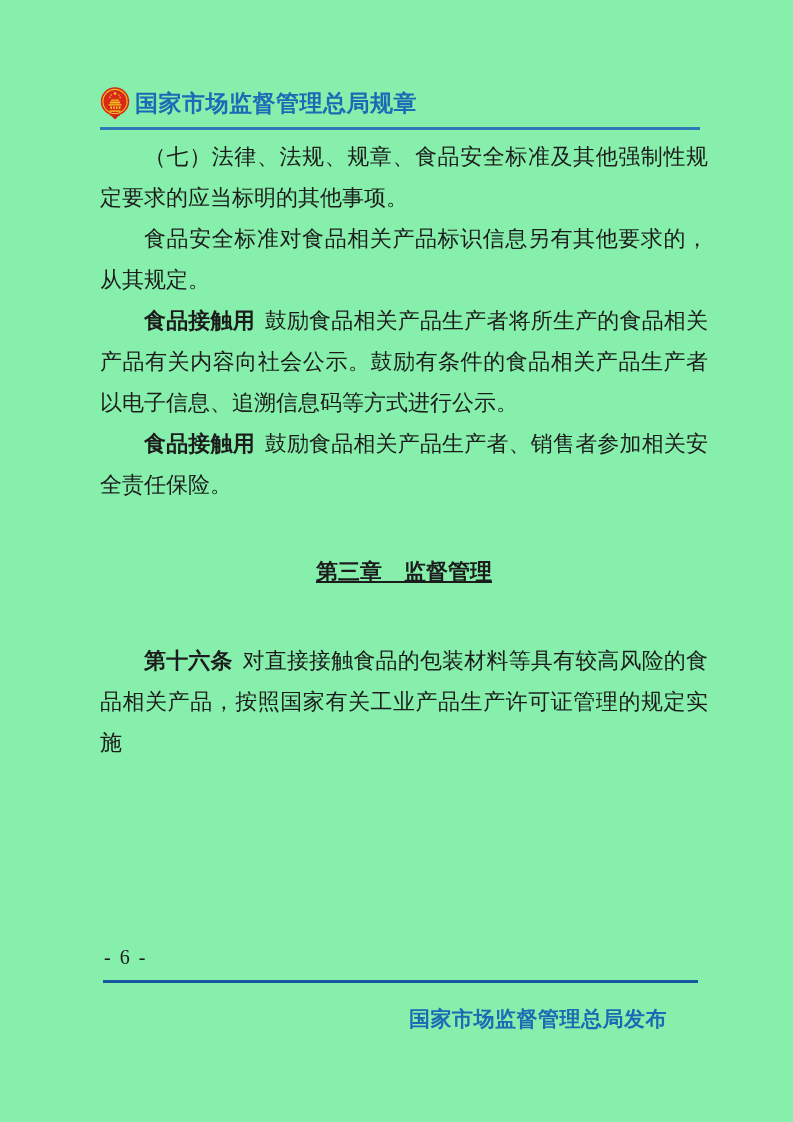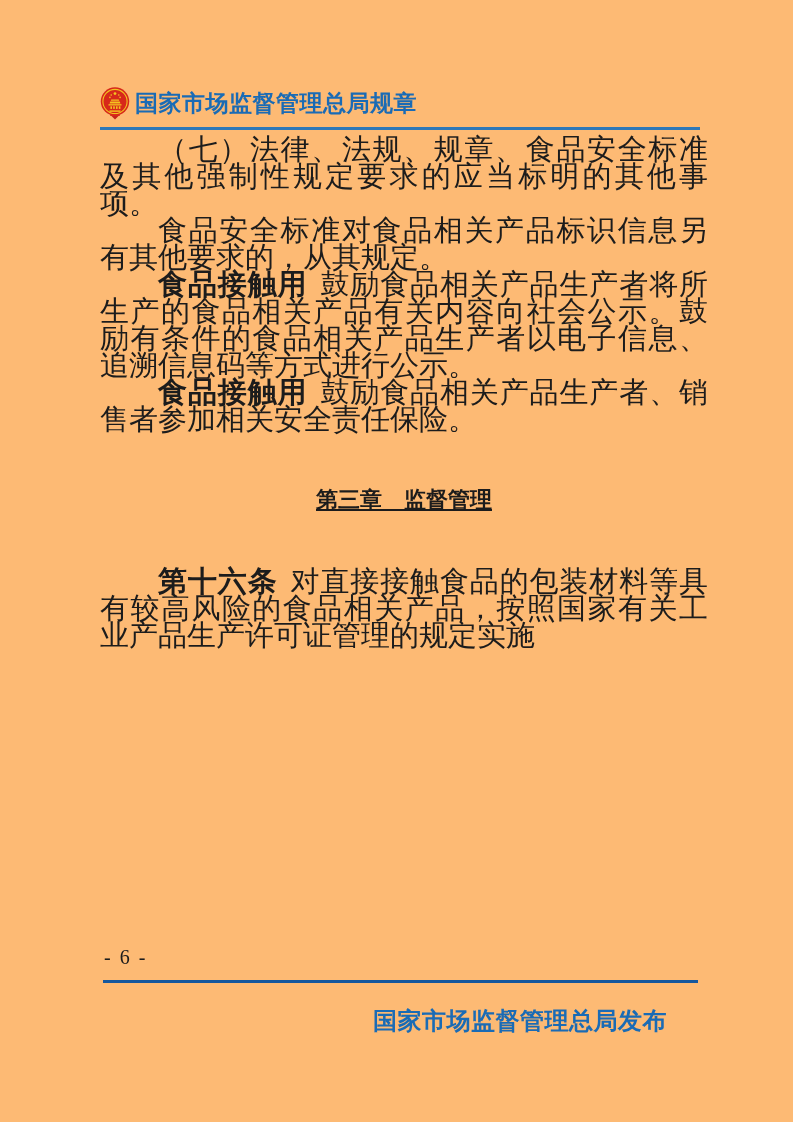--- a/index.html
+++ b/index.html
@@ -1,21 +1,21 @@
 <!DOCTYPE html>
 <html><head>
 <meta charset="utf-8">
 <style>
   * { margin: 0; padding: 0; box-sizing: border-box; }
   html, body { background: #ffffff; }
   .page {
     position: relative;
     width: 793px;
     height: 1122px;
-    background: #fdba74;
+    background: #86efac;
     overflow: hidden;
     font-family: "Liberation Serif", "DejaVu Serif", serif;
     color: #1c1c1c;
   }
 
   
   .header {
     position: absolute;
     left: 100px;
     top: 84px;
@@ -48,22 +48,22 @@
   }
 
   
   .content {
     position: absolute;
     left: 100px;
     top: 136px;
     width: 608px;
   }
   .para {
-    font-size: 29px;
-    line-height: 27px;
+    font-size: 22px;
+    line-height: 41px;
     text-align: justify;
     text-justify: inter-ideograph;
     text-indent: 2em;
     color: #1c1c1c;
   }
   .term {
     font-family: "Liberation Sans", "DejaVu Sans", sans-serif;
     font-weight: bold;
     margin-right: 0.45em;
   }
@@ -95,21 +95,21 @@
     width: 595px;
     height: 3px;
     background: #15589e;
   }
   .publisher {
     position: absolute;
     right: 126px;
     top: 1005px;
     font-family: "Liberation Sans", "DejaVu Sans", sans-serif;
     font-weight: bold;
-    font-size: 24px;
+    font-size: 21px;
     letter-spacing: 0.5px;
     color: #1a6bb5;
     white-space: nowrap;
   }
 </style>
 </head>
 <body>
 
 <div class="page">
 

